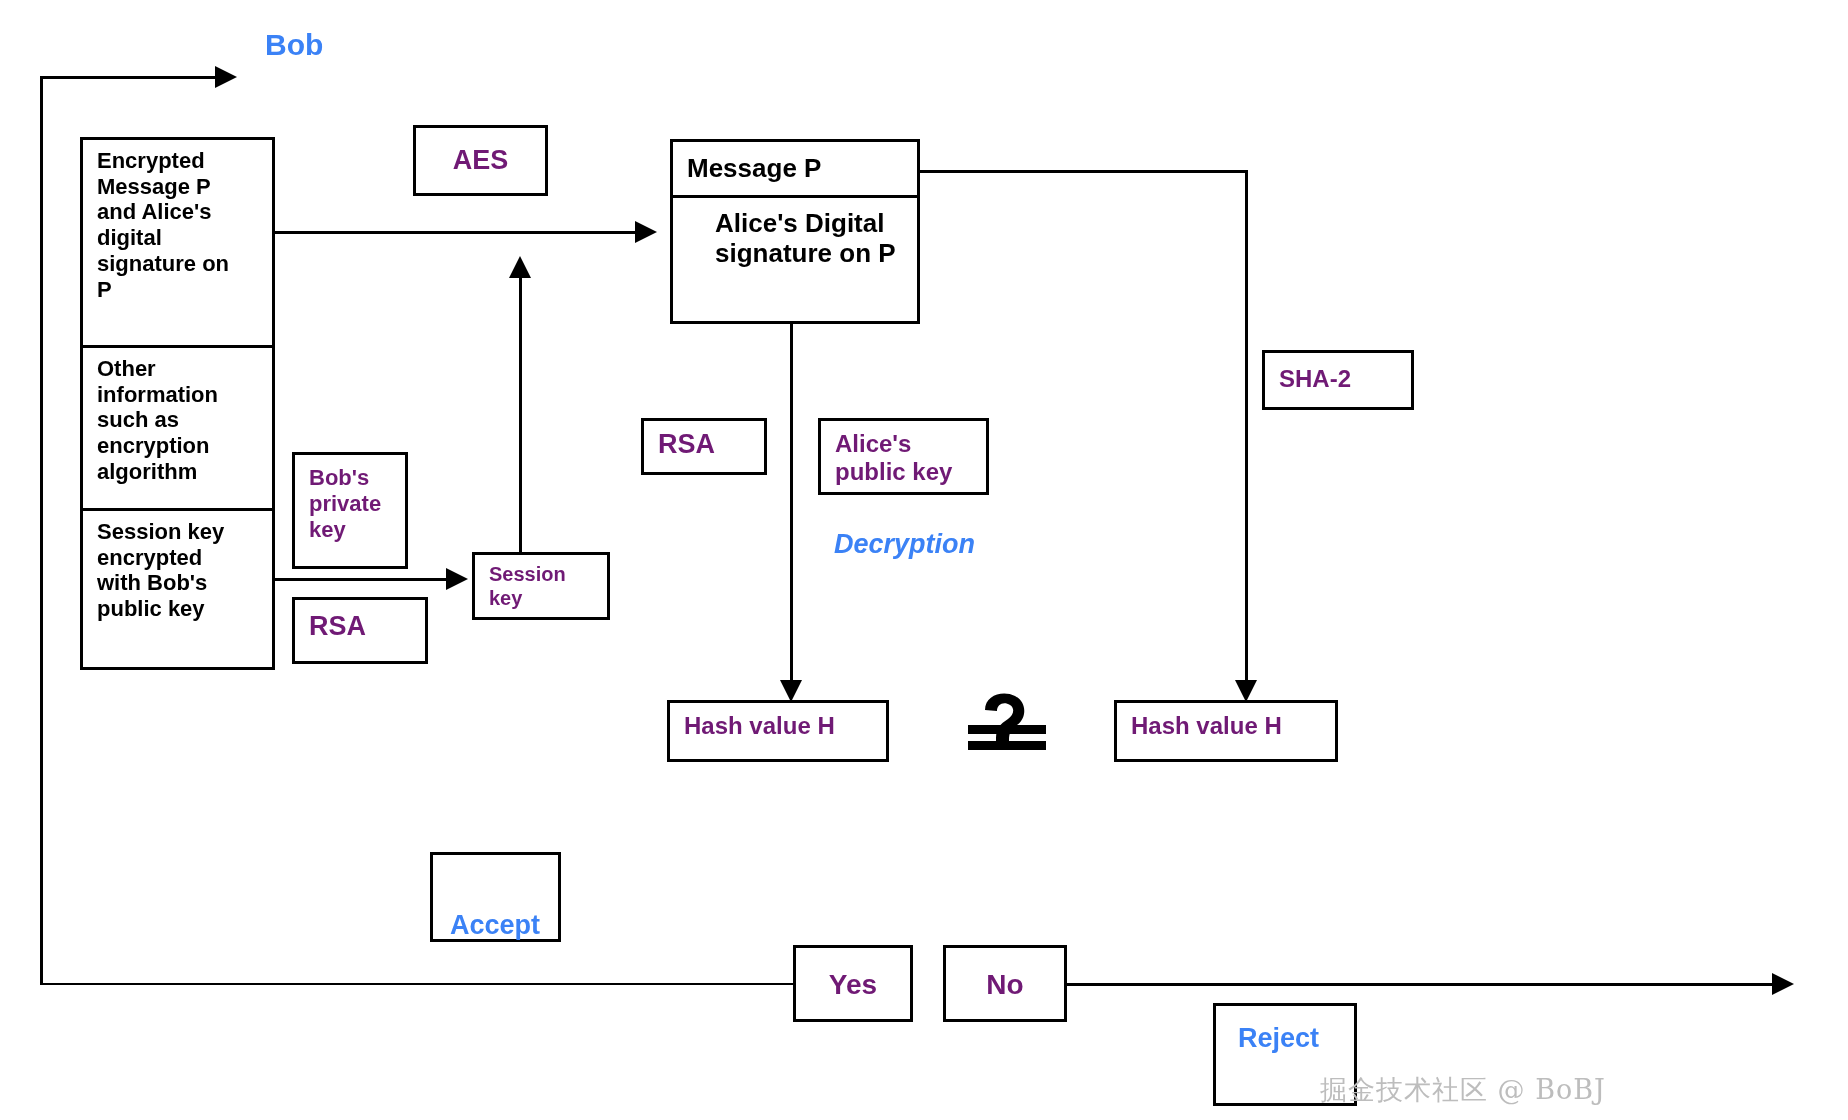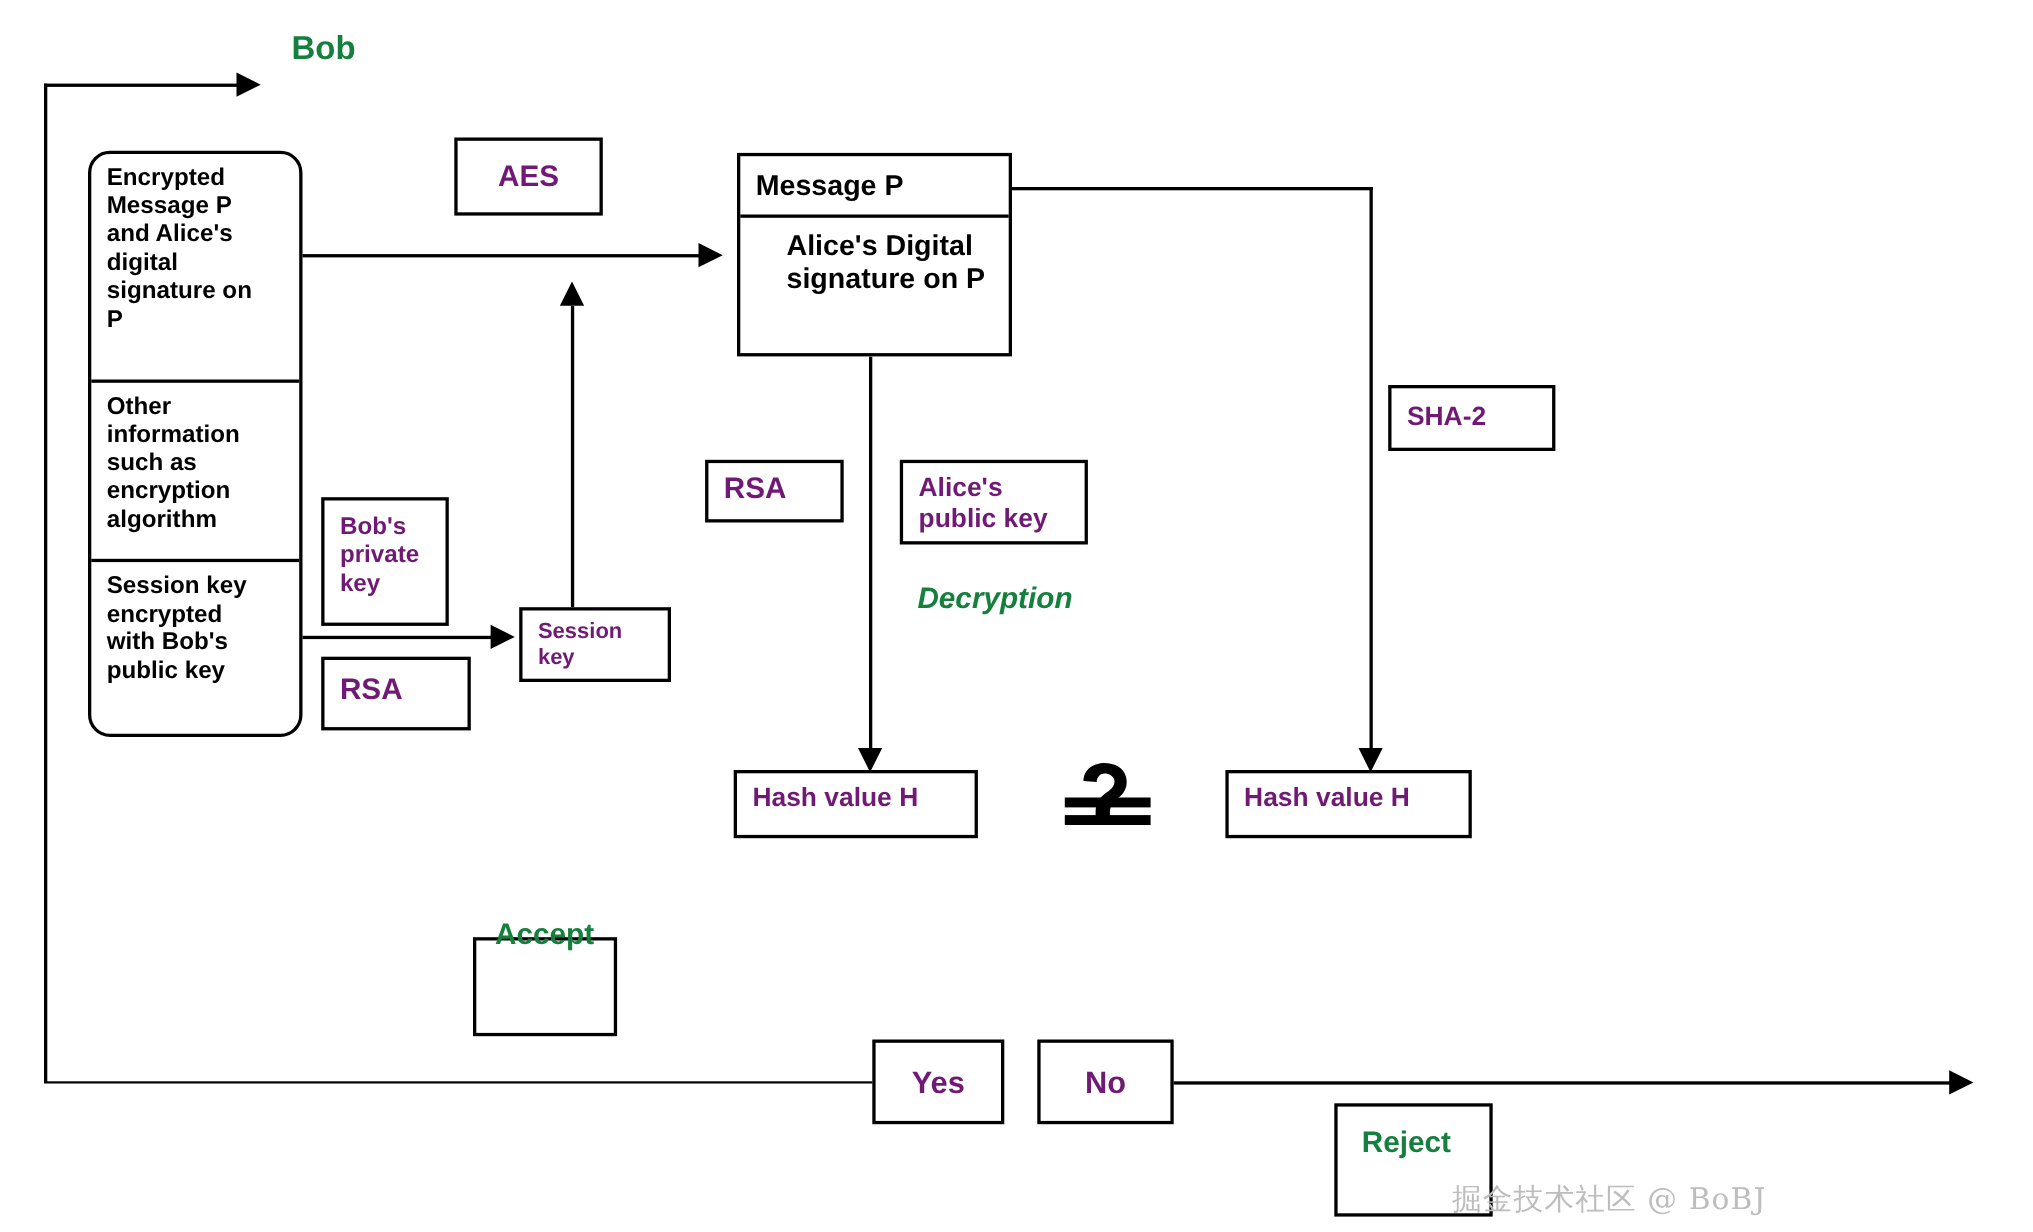--- a/index.html
+++ b/index.html
@@ -58,21 +58,21 @@
     line-height: 1.17;
     padding: 8px 10px 0 14px;
     white-space: pre-line;
   }
   .stack .seg:last-child { border-bottom: none; }
 
   
   .label {
     position: absolute;
     font-weight: bold;
-    color: #15803d;
+    color: #3b82f6;
     white-space: nowrap;
     z-index: 6;
   }
   .label.italic { font-style: italic; }
 
   
   .hline {
     position: absolute;
     height: 0;
     border-top: 3px solid #000;
@@ -127,21 +127,21 @@
 <body>
 
 <div id="canvas">
 
   <div class="label" style="left:265px; top:28px; font-size:30px;">Bob</div>
 
   <div class="vline" style="left:40px; top:76px; height:908px;"></div>
   <div class="hline" style="left:40px; top:76px; width:180px;"></div>
   <div class="arrow right" style="left:215px; top:66px;"></div>
 
-  <div class="stack" style="left:80px; top:137px; width:195px; height:533px; font-size:22px;border-radius:20px;">
+  <div class="stack" style="left:80px; top:137px; width:195px; height:533px; font-size:22px;">
     <div class="seg" style="height:208px;">Encrypted
 Message P
 and Alice's
 digital
 signature on
 P</div>
     <div class="seg" style="height:163px;">Other
 information
 such as
 encryption
@@ -236,20 +236,20 @@
 
   <div class="box center" style="left:943px; top:945px; width:124px; height:77px; font-size:28px;">
     <div class="txt" style="top:20px;">No</div>
   </div>
 
   <div class="hline" style="left:1065px; top:983px; width:711px;"></div>
   <div class="arrow right" style="left:1772px; top:973px;"></div>
 
   <div class="box" style="left:430px; top:852px; width:131px; height:90px; font-size:27px;
               top:852px;"></div>
-  <div class="label" style="left:450px; top:834px; font-size:27px;text-align:center;">Accept</div>
+  <div class="label" style="left:450px; top:910px; font-size:27px;text-align:center;">Accept</div>
 
   <div class="box" style="left:1213px; top:1003px; width:144px; height:103px; font-size:27px;"></div>
   <div class="label" style="left:1238px; top:1023px; font-size:27px;">Reject</div>
 
   <div id="watermark" style="left:1320px; top:1072px;">掘金技术社区 @ BoBJ</div>
 
 </div>
 
 </body></html>

